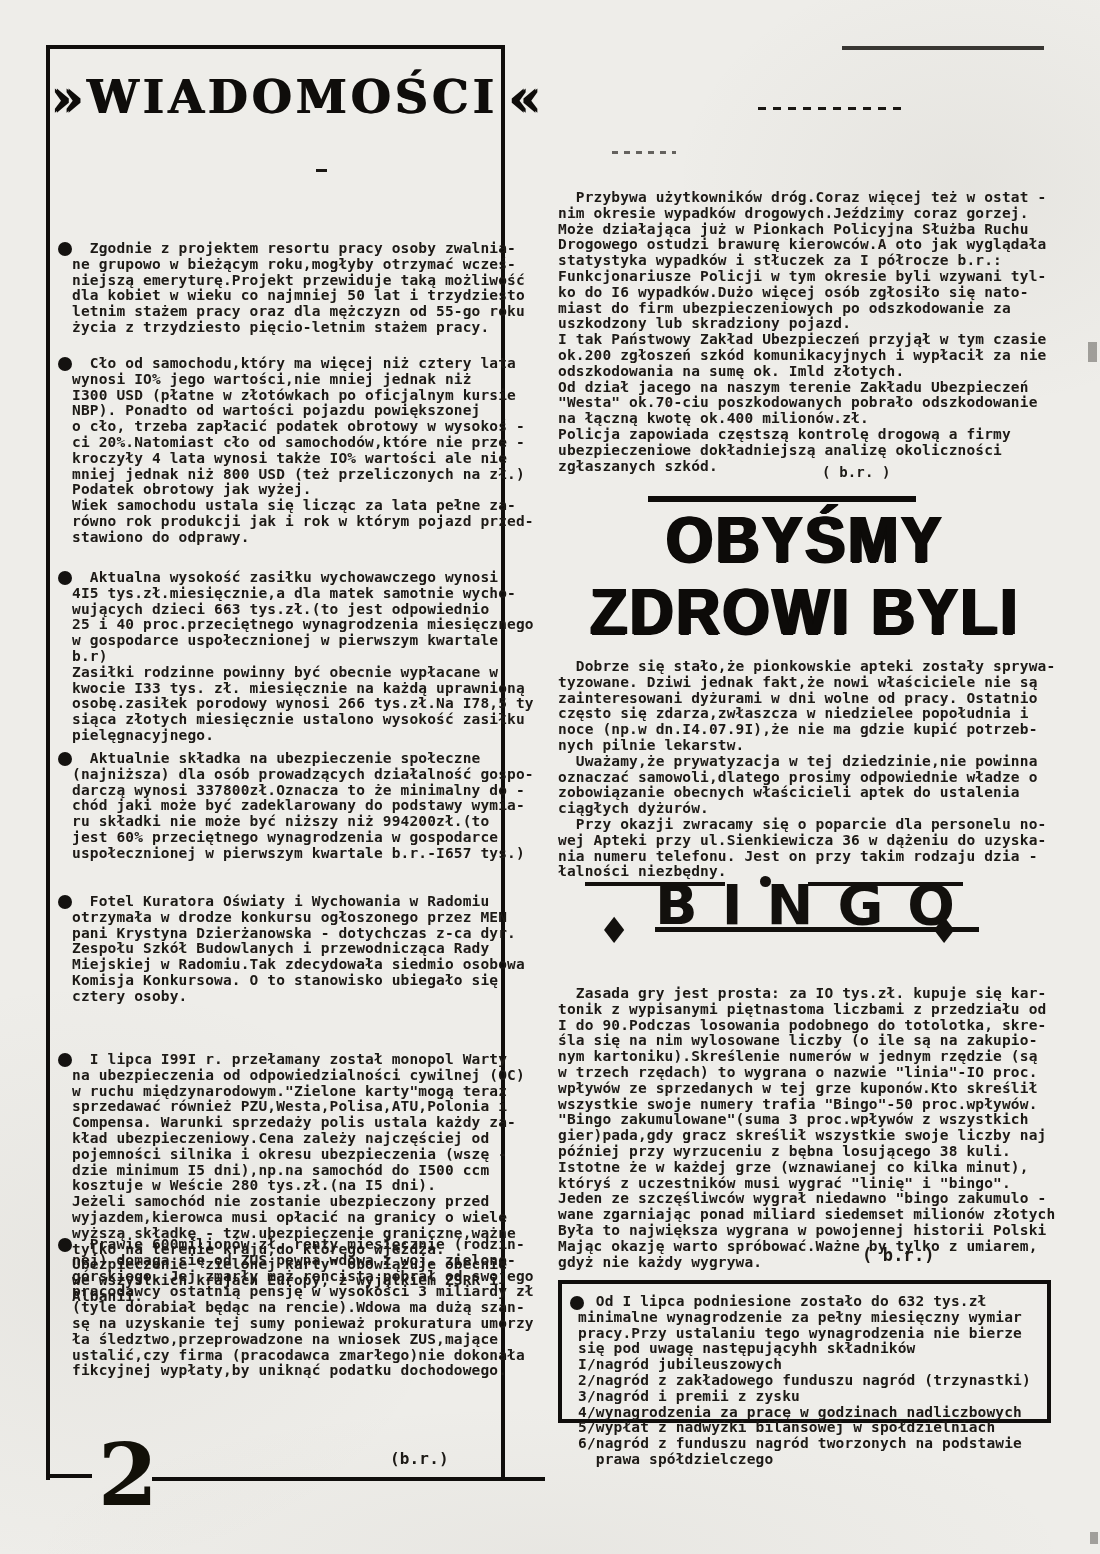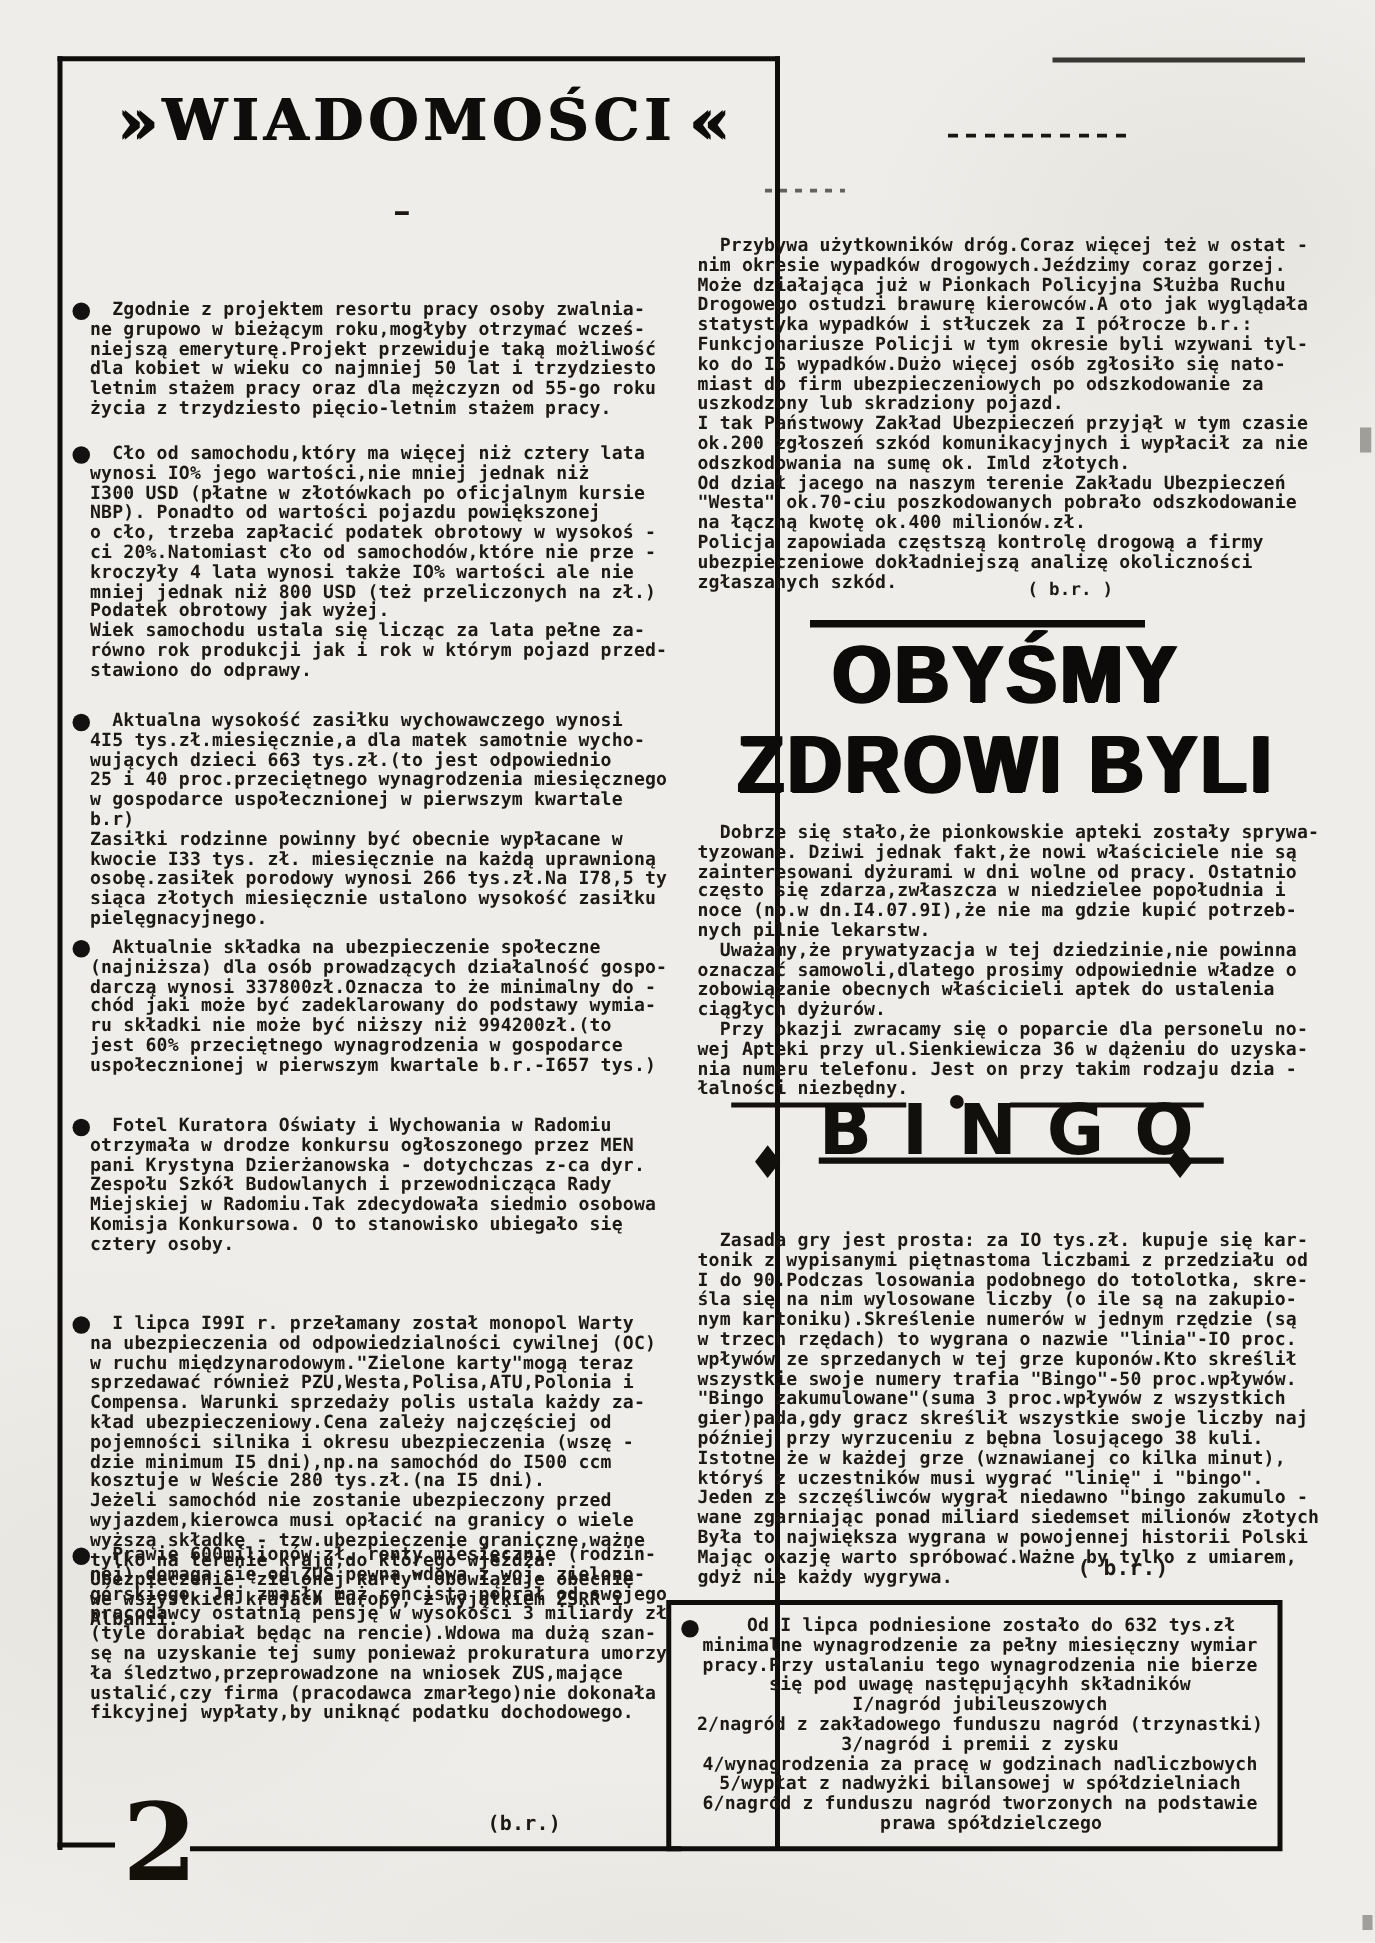--- a/index.html
+++ b/index.html
@@ -16,21 +16,21 @@
       #eeede9;
     color:#1b1815;
   }
   .mono{
     font-family:"DejaVu Sans Mono",monospace;
     font-size:14.5px;line-height:15.8px;font-weight:bold;
     letter-spacing:0.15px;white-space:pre-wrap;color:#1d1a16;
   }
   
   #left-box{
-    position:absolute;left:46px;top:45px;width:578px;height:1435px;
+    position:absolute;left:46px;top:45px;width:459px;height:1435px;
     border:4px solid #100e0c;border-bottom:none;box-sizing:border-box;
   }
   .box-bottom-seg{position:absolute;height:4px;background:#100e0c;}
   #left-box-bottom-a{left:46px;top:1474px;width:46px;}
   #left-box-bottom-b{left:152px;top:1477px;width:393px;}
   #wiadomosci-header{
     position:absolute;left:0;top:18px;width:100%;text-align:center;
     font-family:"DejaVu Serif",serif;font-weight:bold;font-size:46px;
     letter-spacing:4px;color:#0f0d0b;text-shadow:1.2px 0 #0f0d0b;
     white-space:nowrap;
@@ -83,22 +83,22 @@
   #sep-line-right{left:808px;width:155px;}
   #sep-dot{position:absolute;left:760px;top:876px;width:11px;height:11px;border-radius:50%;background:#14110e;}
   #bingo-title{top:872px;font-family:"DejaVu Sans",sans-serif;font-weight:bold;font-size:56px;
     letter-spacing:24px;color:#12100d;text-indent:24px;text-decoration:underline;}
   .bingo-diamond{position:absolute;top:910px;font-size:36px;color:#12100d;font-family:"DejaVu Sans",sans-serif;}
   #bingo-diamond-left{left:598px;}
   #bingo-diamond-right{left:928px;}
   #art3-body{position:absolute;left:558px;top:986px;width:540px;}
   #art3-byline{position:absolute;left:862px;top:1248px;font-size:17px;}
   #right-box{
-    position:absolute;left:533px;top:1280px;width:493px;height:201px;
-    border:4px solid #100e0c;box-sizing:border-box;text-align:center;
+    position:absolute;left:558px;top:1280px;width:493px;height:143px;
+    border:4px solid #100e0c;box-sizing:border-box;
   }
   #boxed-note-text{position:absolute;left:16px;top:10px;width:462px;}
   #boxed-note-dot{position:absolute;left:8px;top:12px;width:14px;height:14px;border-radius:50%;background:#141210;}
 </style>
 </head>
 <body>
 
 <div id="page">
 
   <div id="left-box">

